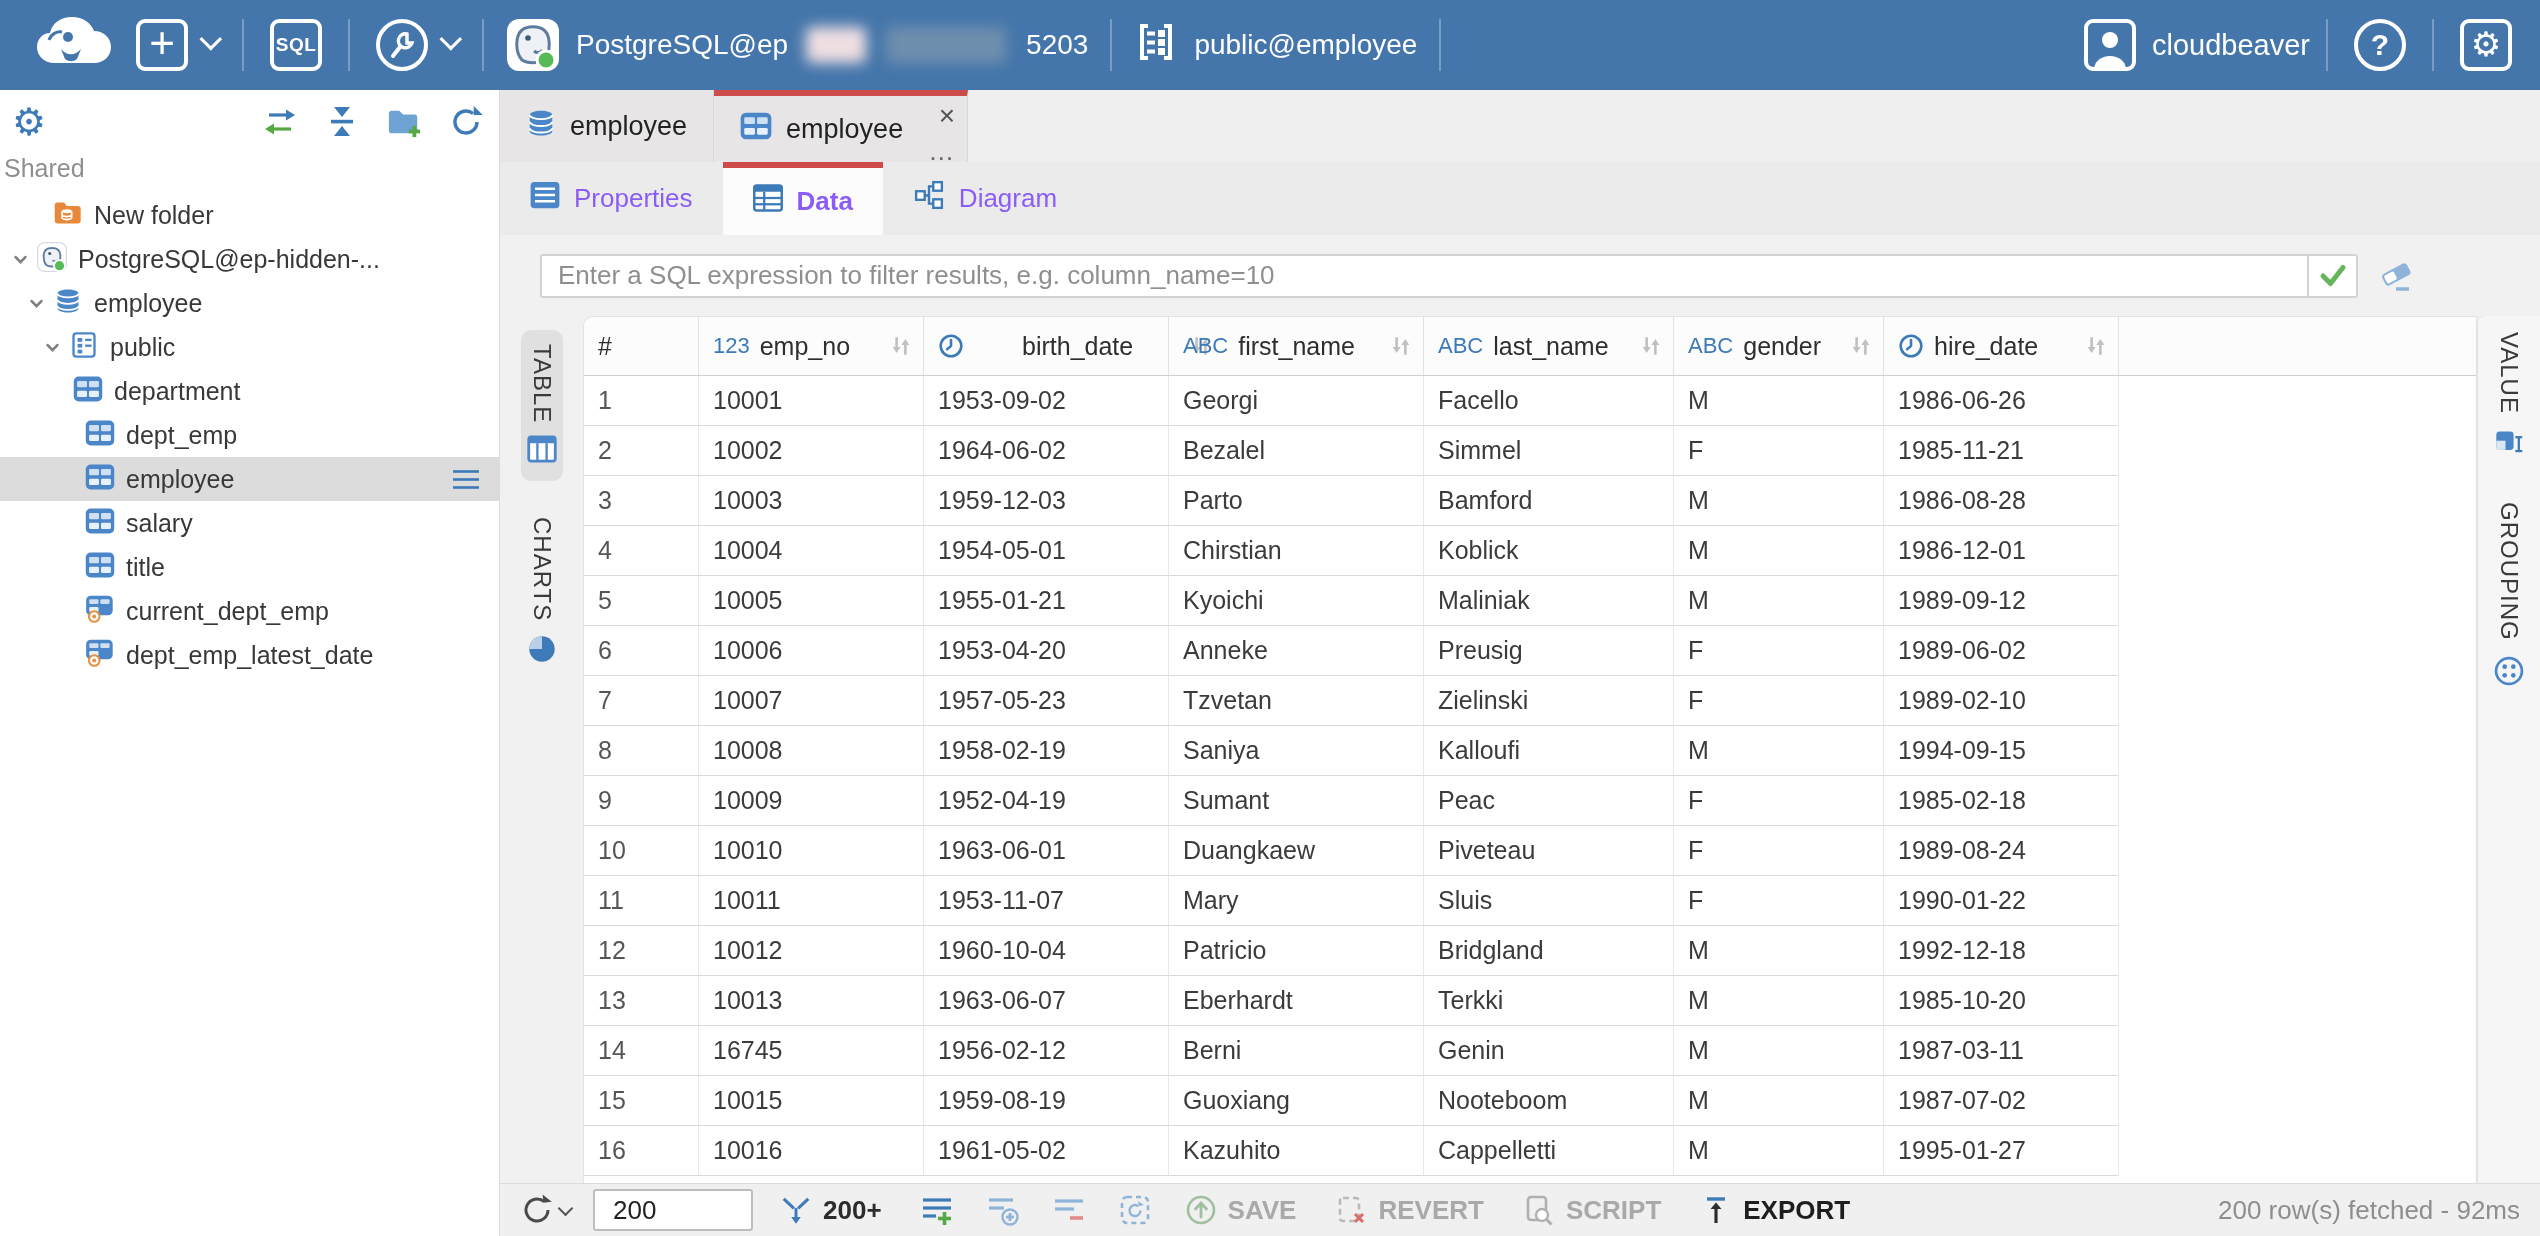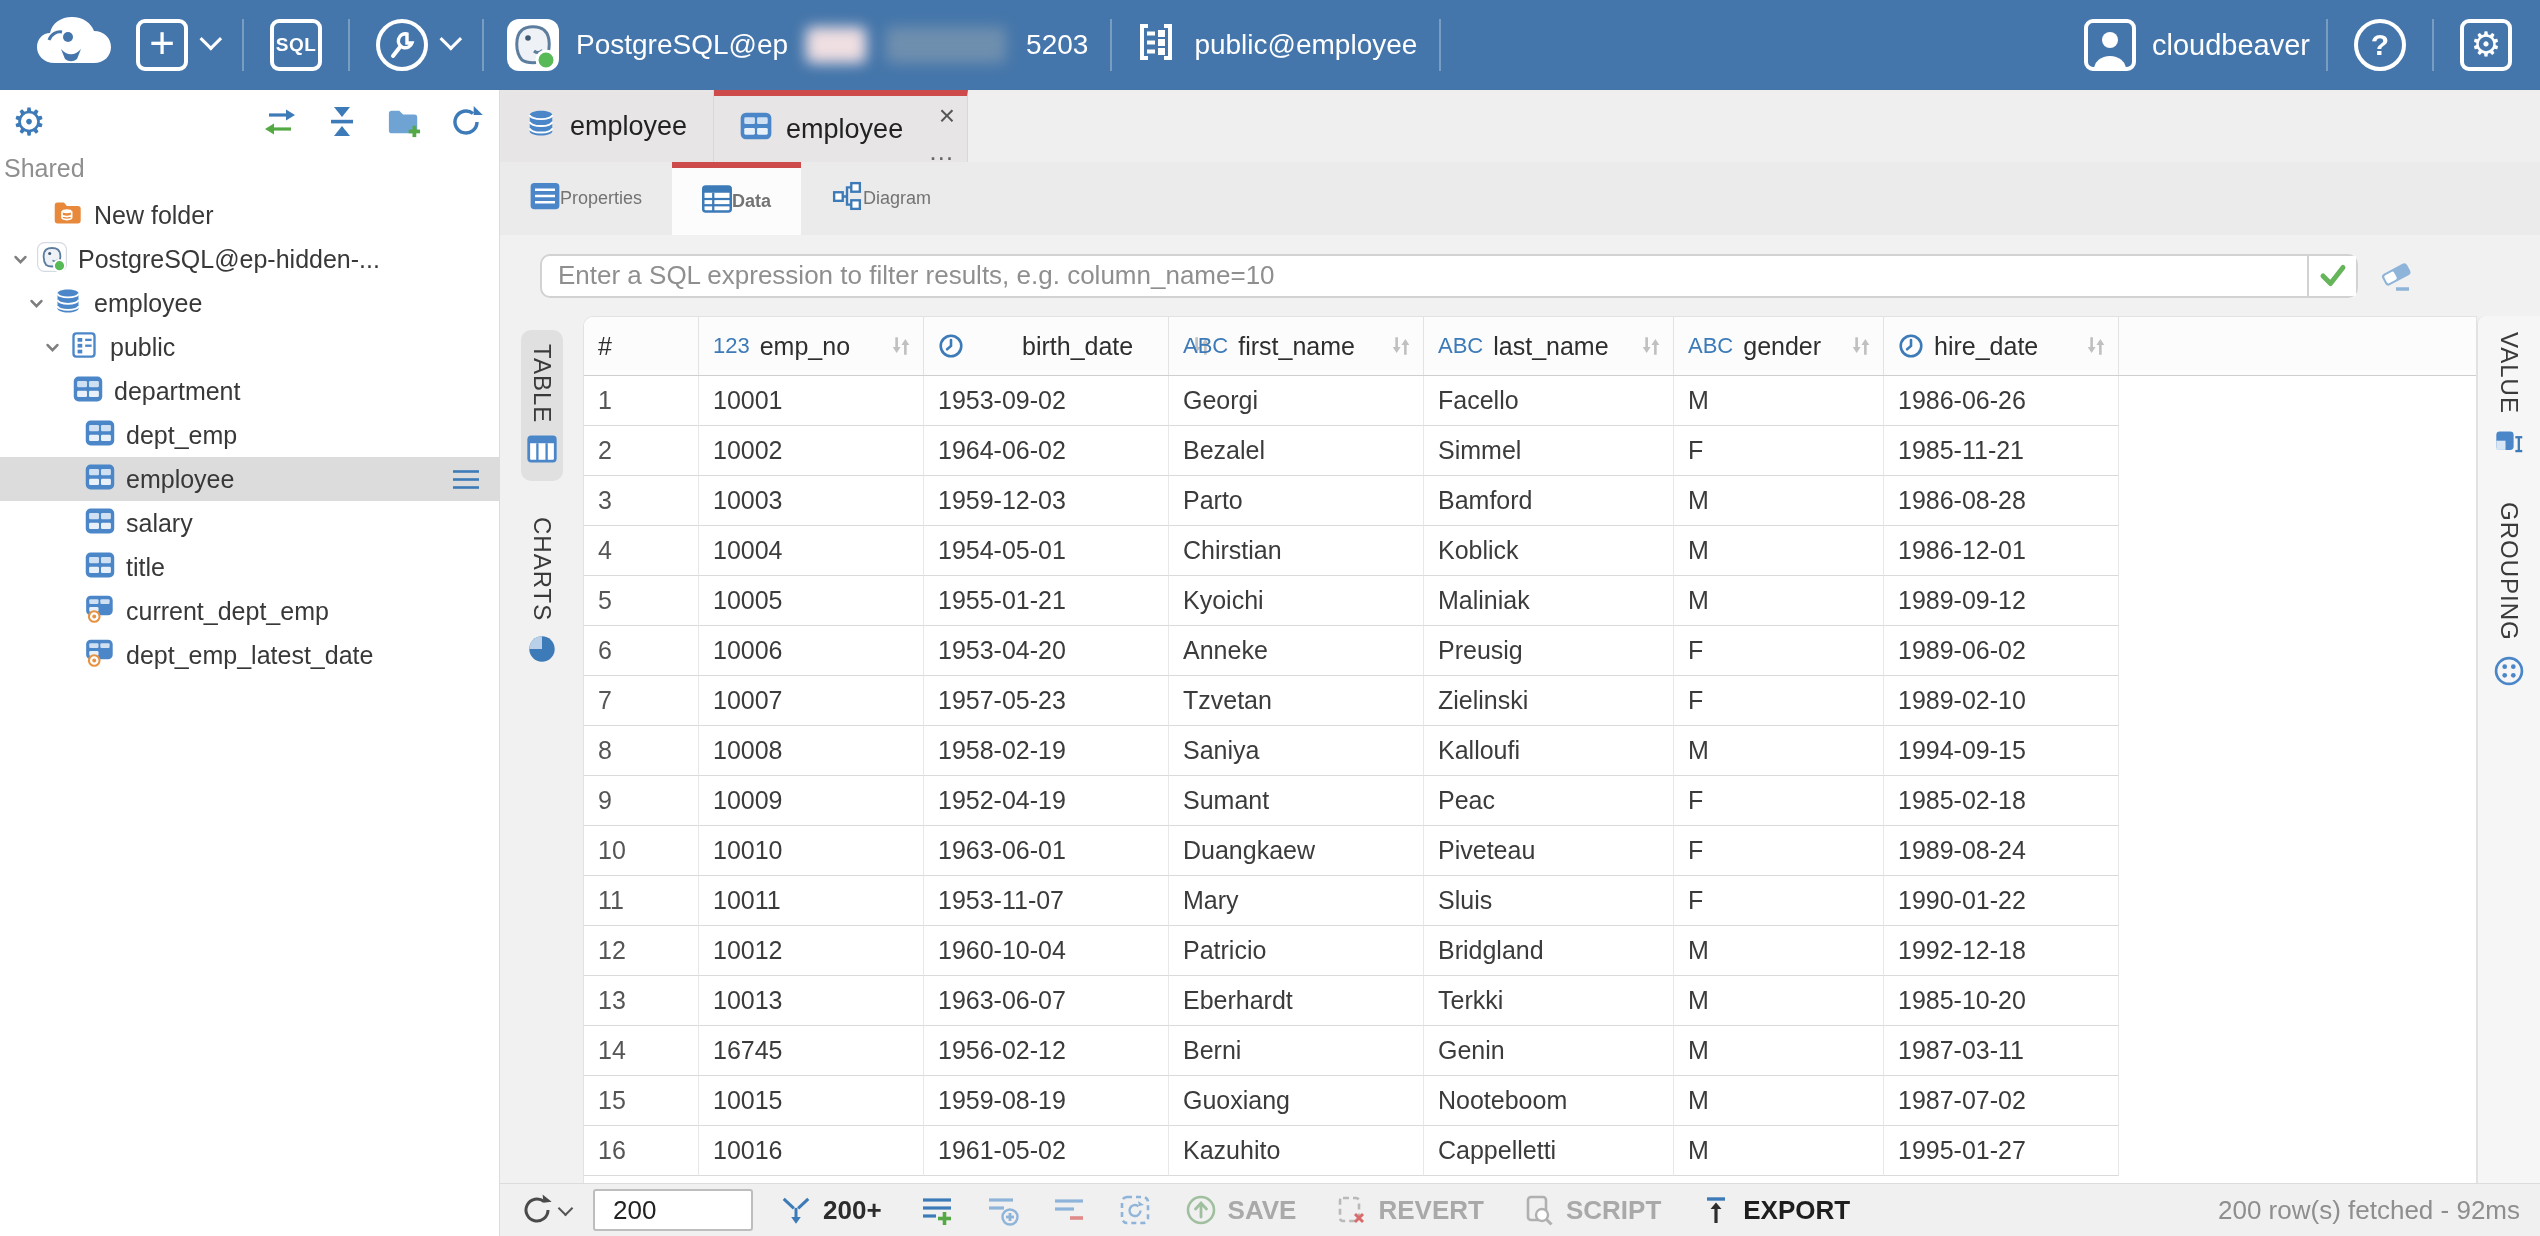--- a/index.html
+++ b/index.html
@@ -63,26 +63,26 @@
 
   .doc-tabbar { height: 72px; background: #f0eff0; display:flex; flex: none; }
   .doc-tab { display:flex; align-items:center; gap: 14px; padding: 0 26px; background:#e7e5e5;
              font-size: 27px; color:#222; border-right: 1px solid #d8d8d8; cursor:pointer; position:relative; }
   .doc-tab.active { border-top: 6px solid #cd4b4b; padding-right: 64px; }
   .doc-close { position:absolute; top: 6px; right: 12px; font-size: 28px; color:#555; cursor:pointer; line-height: 1; }
   .doc-more { position:absolute; bottom: 2px; right: 12px; font-size: 26px; color:#666; letter-spacing: 1px;
               cursor:pointer; line-height: .6; }
 
   .sub-tabbar { height: 73px; background: #ebebeb; display:flex; flex:none; }
-  .sub-tab { display:flex; align-items:center; padding: 0 30px; font-size: 18px; color:#737373;
+  .sub-tab { display:flex; align-items:center; gap: 14px; padding: 0 30px; font-size: 26px; color:#8b5cf6;
              cursor:pointer; }
   .sub-tab.active { background: #fcfcfc; border-top: 6px solid #cd4b4b; font-weight: 700; }
 
   .filter-row { height: 81px; display:flex; align-items:center; padding-left: 40px; flex:none; }
-  .filter-box { width: 1818px; height: 44px; background:#fff; border: 2px solid #d2d2d2; border-radius: 10px;
+  .filter-box { width: 1818px; height: 44px; background:#fff; border: 2px solid #d2d2d2; border-radius: 3px;
                 display:flex; align-items:stretch; }
   .filter-input { flex: 1; border: none; outline: none; font-size: 26px; padding: 0 16px;
                   font-family: "Liberation Sans", sans-serif; color:#333; background:transparent; }
   .filter-input::placeholder { color: #8f8f8f; }
   .filter-apply { width: 49px; border-left: 2px solid #d2d2d2; display:flex; align-items:center;
                   justify-content:center; cursor:pointer; background:#fff; }
   .filter-clear { margin-left: 18px; cursor: pointer; width: 40px; height:40px; }
 
   .result-area { flex: 1; display: flex; min-height: 0; }
   .left-strip { width: 83px; flex:none; display:flex; flex-direction:column; align-items:center; padding-top: 14px; }

